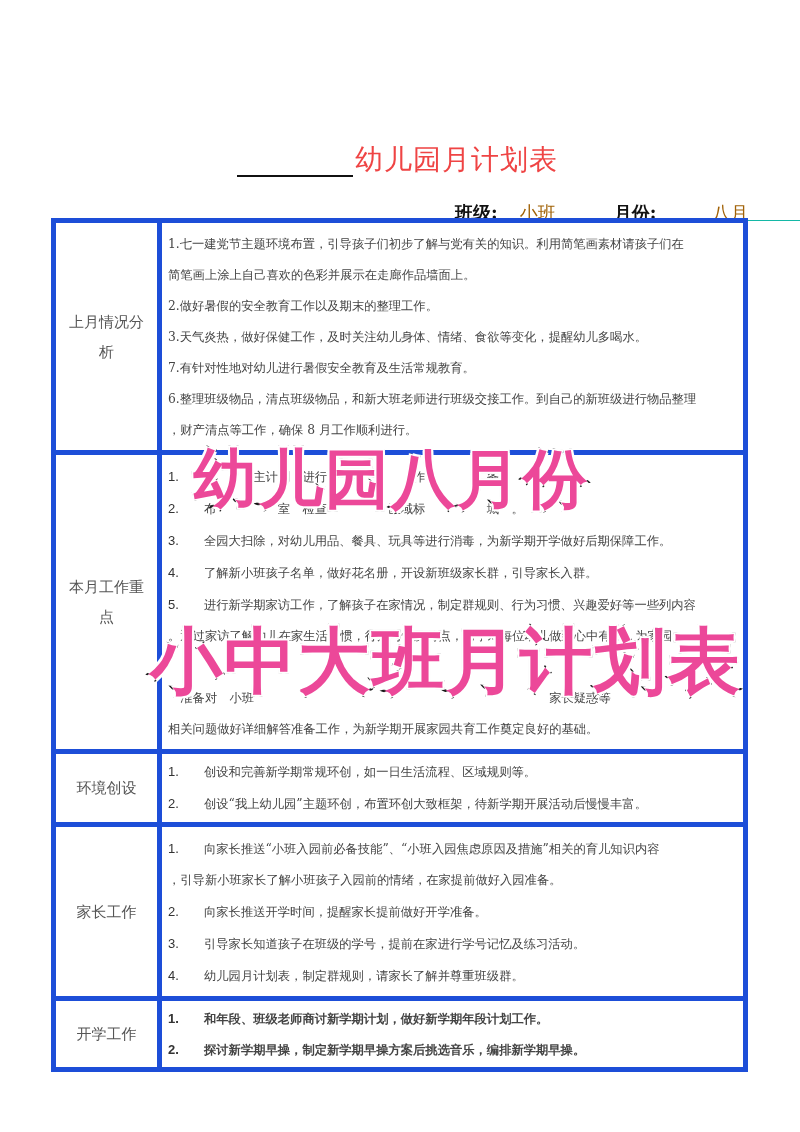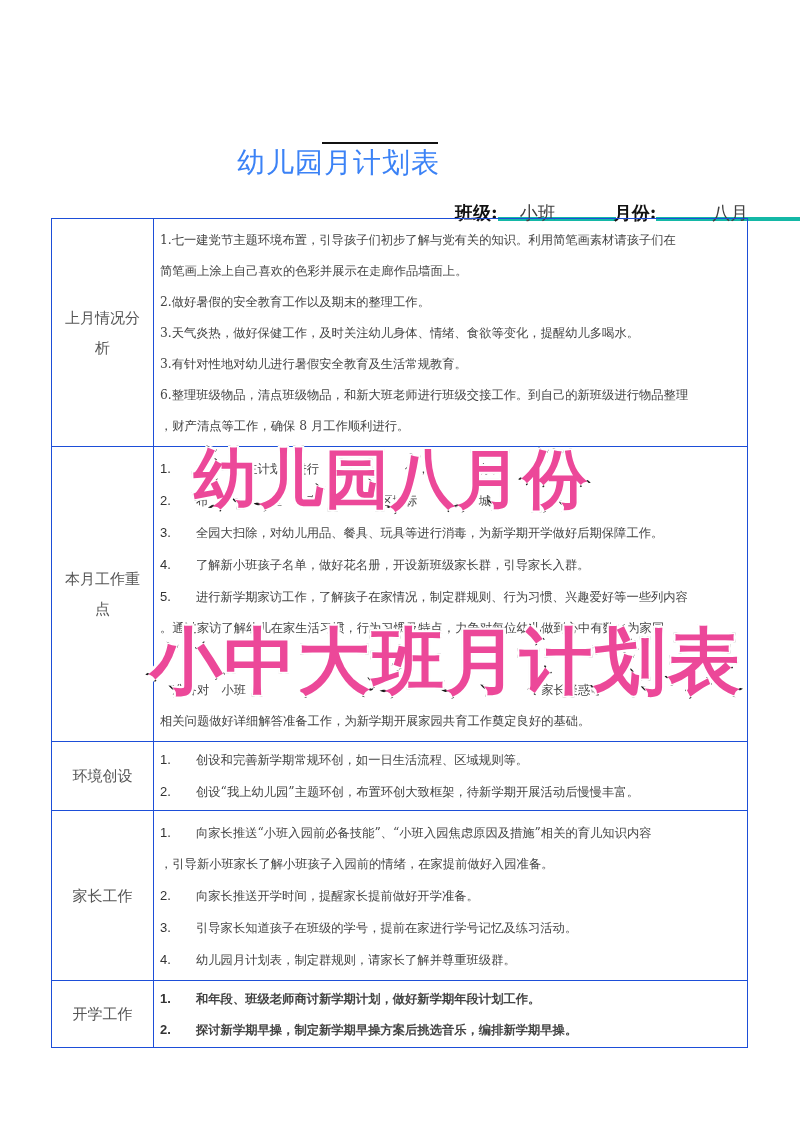--- a/index.html
+++ b/index.html
@@ -2,41 +2,41 @@
 <html><head>
 <meta charset="utf-8">
 <style>
   html, body { margin: 0; padding: 0; }
   body {
     width: 800px; height: 1132px; background: #ffffff; position: relative; overflow: hidden;
     font-family: "DejaVu Serif", "Liberation Serif", serif; color: #333;
   }
   .title {
     position: absolute; left: 237px; top: 138px; height: 44px;
-    display: flex; align-items: flex-end;
+    display: flex; align-items: center;
     font-family: "DejaVu Sans", "Liberation Sans", sans-serif;
-    font-size: 28px; color: #3b82f6; letter-spacing: 1px; flex-direction: column;
+    font-size: 28px; color: #ef4444; letter-spacing: 1px;
   }
   .title .blank { display: inline-block; width: 116px; border-bottom: 2px solid #111; margin-right: 2px; height: 32px; }
   .meta {
     position: absolute; left: 455px; top: 201px; width: 345px; height: 20px;
     font-size: 18px; color: #111; font-weight: bold; display: flex; 
   }
   .meta .val {
-    display: inline-block; border-bottom: 4px solid #14b8a6; color: #404040; font-weight: normal;
+    display: inline-block; border-bottom: 1px solid #14b8a6; color: #a16207; font-weight: normal;
     text-align: left; padding-left: 22px;
   }
   .meta .class-val { width: 96px; }
   .meta .month-val { width: 116px; padding-left: 56px; box-sizing: border-box; flex: 1; }
 
   .plan-table {
     position: absolute; left: 51px; top: 218px; width: 697px;
     border-collapse: collapse; table-layout: fixed;
   }
-  .plan-table td { border: 1px solid #1d4ed8; vertical-align: middle; }
+  .plan-table td { border: 5px solid #1d4ed8; vertical-align: middle; }
   .plan-table td.label {
     width: 93px; text-align: center; font-size: 15px; color: #555; line-height: 30px;
     padding: 0 4px;
   }
   .plan-table td.content { padding: 6px 6px 4px 6px; font-size: 12.3px; color: #444; }
   .line { line-height: 31px; white-space: nowrap; overflow: hidden; }
   .num { display: inline-block; width: 36px; font-family: "Liberation Sans", sans-serif; font-size: 13px; color: #333; }
   .cont { padding-left: 0; }
 
   .overlay {
@@ -71,21 +71,21 @@
       <tr style="height:225px;">
     <td class="label">
       <div>上月情况分</div>
       <div>析</div>
     </td>
     <td class="content">
       <div class="line">1.七一建党节主题环境布置，引导孩子们初步了解与党有关的知识。利用简笔画素材请孩子们在</div>
       <div class="line">简笔画上涂上自己喜欢的色彩并展示在走廊作品墙面上。</div>
       <div class="line">2.做好暑假的安全教育工作以及期末的整理工作。</div>
       <div class="line">3.天气炎热，做好保健工作，及时关注幼儿身体、情绪、食欲等变化，提醒幼儿多喝水。</div>
-      <div class="line">3.有针对性地对幼儿进行暑假安全教育及生活常规教育。</div>
+      <div class="line">7.有针对性地对幼儿进行暑假安全教育及生活常规教育。</div>
       <div class="line">6.整理班级物品，清点班级物品，和新大班老师进行班级交接工作。到自己的新班级进行物品整理</div>
       <div class="line">，财产清点等工作，确保 8 月工作顺利进行。</div>
     </td>
   </tr>
 
   <tr style="height:284px;">
     <td class="label">
       <div>本月工作重</div>
       <div>点</div>
     </td>

